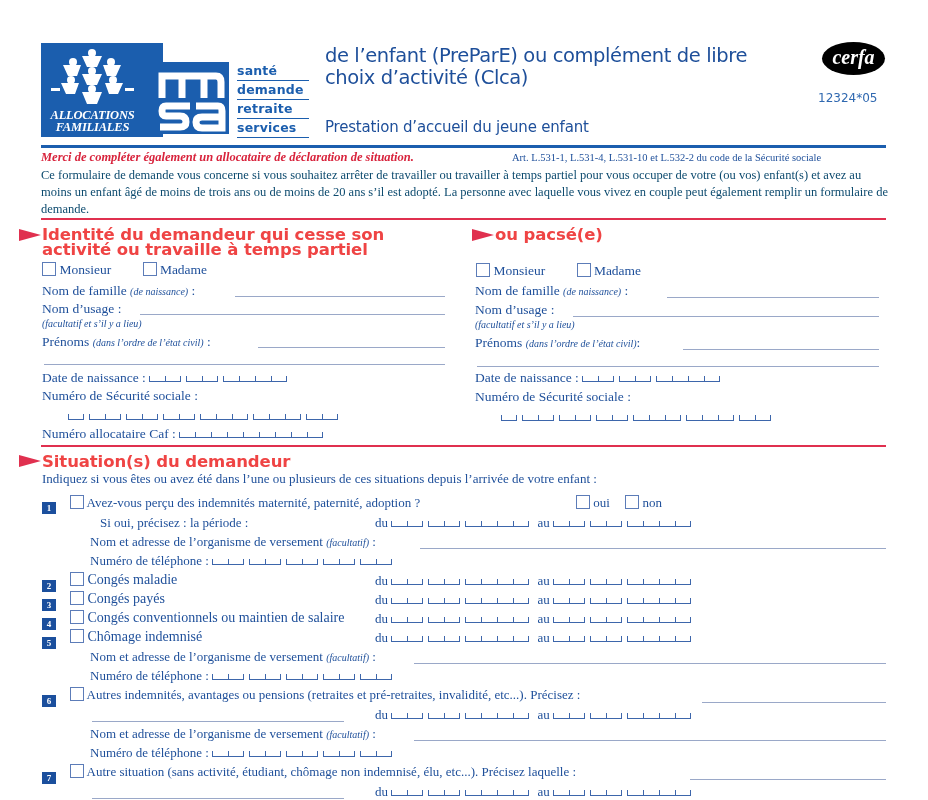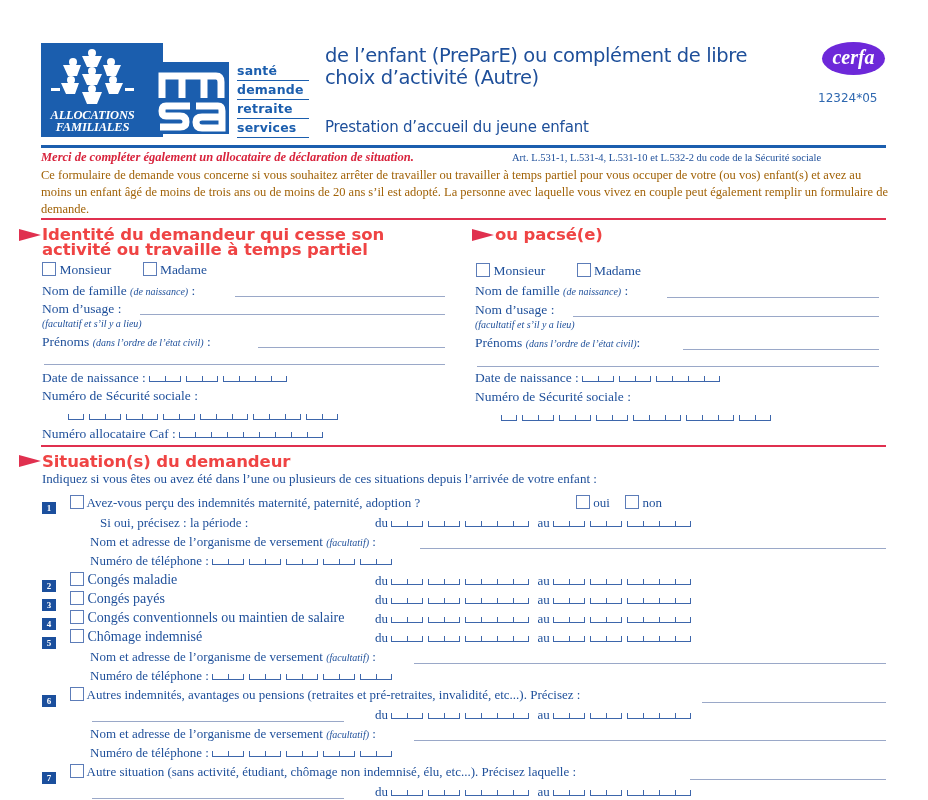--- a/index.html
+++ b/index.html
@@ -11,26 +11,26 @@
   .caf-logo { left: 41px; top: 43px; width: 122px; height: 94px; background: #1b5eae; }
   .caf-figures { left: 8px; top: 4px; width: 87px; height: 60px; }
   .caf-text { left: 0; width: 103px; text-align: center; color: #fff; font-family: "Liberation Serif", serif; font-style: italic; font-weight: bold; font-size: 12.5px; line-height: 12px; letter-spacing: -0.2px; }
   .msa-logo { left: 154px; top: 62px; width: 75px; height: 72px; background: #1b5eae; }
   .msa-words { left: 237px; top: 62px; width: 72px; }
   .msa-word { display: block; font-family: "DejaVu Sans", sans-serif; font-weight: bold; font-size: 12.5px; line-height: 17px; color: #1b5eae; border-bottom: 1.5px solid #1b5eae; height: 19px; letter-spacing: 0.2px; }
   .header-rule { left: 41px; top: 145px; width: 845px; height: 3px; background: #1b5eae; }
 
   .title { left: 325px; top: 45px; width: 500px; font-family: "DejaVu Sans", sans-serif; font-size: 19.5px; line-height: 22px; color: #1e4f9a; letter-spacing: -0.4px; }
   .subtitle { left: 325px; top: 118px; font-family: "DejaVu Sans", sans-serif; font-size: 15px; color: #1e4f9a; letter-spacing: -0.2px; }
-  .cerfa { left: 822px; top: 42px; width: 63px; height: 33px; border-radius: 50%; background: #6d28d9; color: #fff; text-align: center; font-family: "Liberation Serif", serif; font-style: italic; font-weight: bold; font-size: 20px; line-height: 31px; }
+  .cerfa { left: 822px; top: 42px; width: 63px; height: 33px; border-radius: 50%; background: #000000; color: #fff; text-align: center; font-family: "Liberation Serif", serif; font-style: italic; font-weight: bold; font-size: 20px; line-height: 31px; }
   .cerfa-num { left: 818px; top: 91px; font-family: "DejaVu Sans", sans-serif; font-size: 12px; color: #2f68b0; }
 
   .notice-red { left: 41px; top: 150px; font-style: italic; font-weight: bold; color: #d8233c; font-size: 12.5px; }
   .notice-art { left: 512px; top: 152px; font-size: 10.5px; color: #1e4f9a; }
-  .intro { left: 41px; top: 167px; width: 850px; font-size: 12.5px; line-height: 17px; color: #a16207; }
+  .intro { left: 41px; top: 167px; width: 850px; font-size: 12.5px; line-height: 17px; color: #0c4a6e; }
   .red-rule { height: 2px; background: #e0304f; }
 
   .section-h { font-family: "DejaVu Sans", sans-serif; font-weight: bold; font-size: 16.5px; line-height: 15px; color: #ef4444; letter-spacing: -0.1px; }
   .arrow { width: 0; height: 0; border-top: 6px solid transparent; border-bottom: 6px solid transparent; border-left: 22px solid #e0304f; }
 
   .lbl { font-size: 13.5px; color: #1e4f9a; white-space: nowrap; }
   .ital { font-style: italic; font-size: 10px; }
   .chk { display: inline-block; width: 14px; height: 14px; border: 1.3px solid #5c7cb8; vertical-align: -2px; background: #fff; }
   .uline { height: 1px; background: #9aa8c8; }
 
@@ -83,21 +83,21 @@
 </div>
 <div class="abs msa-words">
   <span class="msa-word">santé</span>
   <span class="msa-word">demande</span>
   <span class="msa-word">retraite</span>
   <span class="msa-word">services</span>
 </div>
 
 <div class="abs title">
   <div>de l’enfant (PreParE) ou complément de libre</div>
-  <div>choix d’activité (Autre)</div>
+  <div>choix d’activité (Clca)</div>
 </div>
 <div class="abs subtitle">Prestation d’accueil du jeune enfant</div>
 
 <div class="abs cerfa">cerfa</div>
 <div class="abs cerfa-num">12324*05</div>
 
 <div class="abs header-rule"></div>
 
 <div class="abs notice-red">Merci de compléter également un allocataire de déclaration de situation.</div>
 <div class="abs notice-art">Art. L.531-1, L.531-4, L.531-10 et L.532-2 du code de la Sécurité sociale</div>

